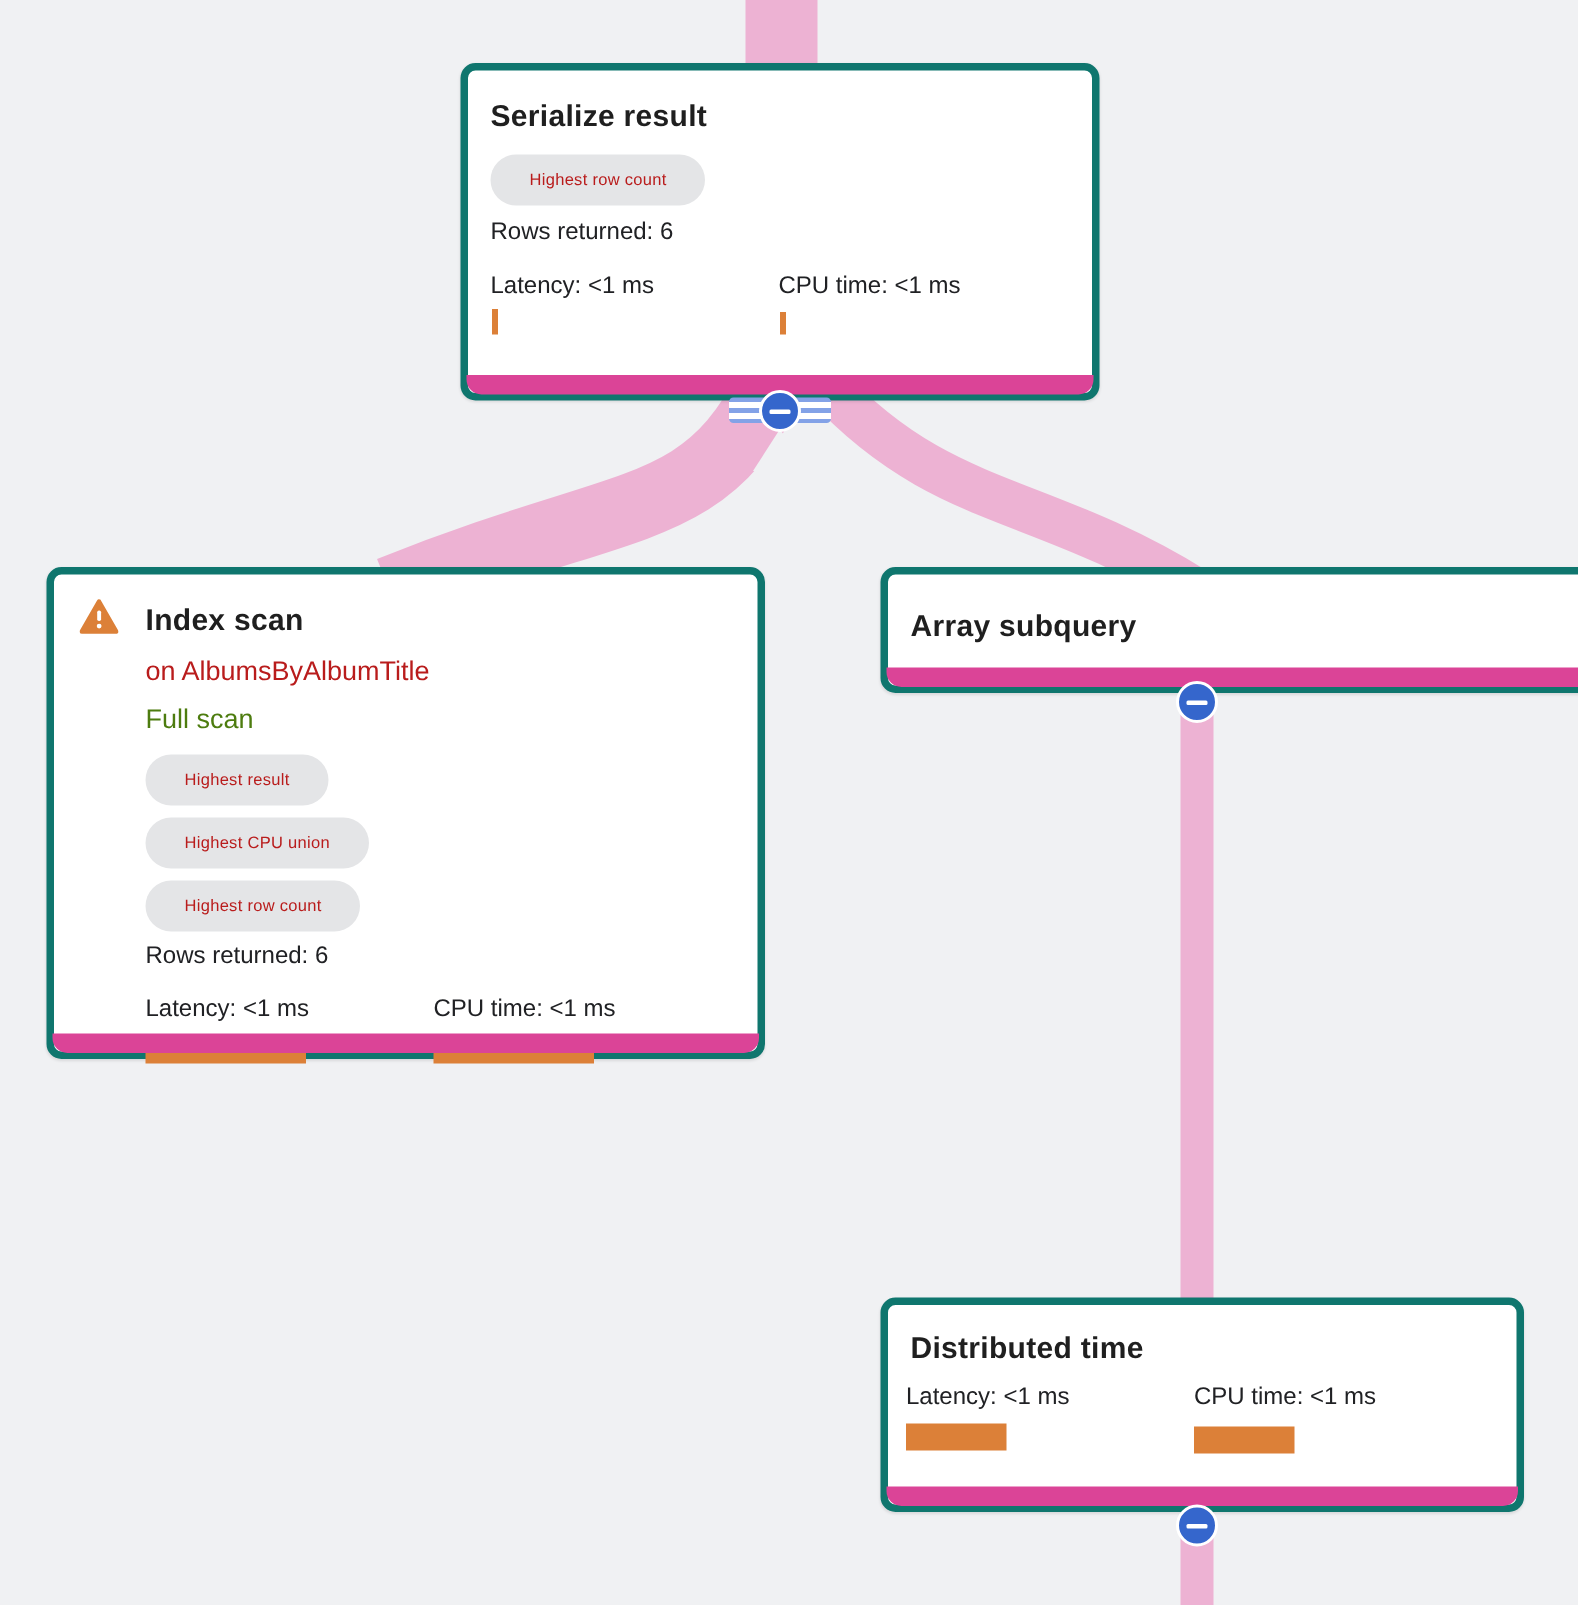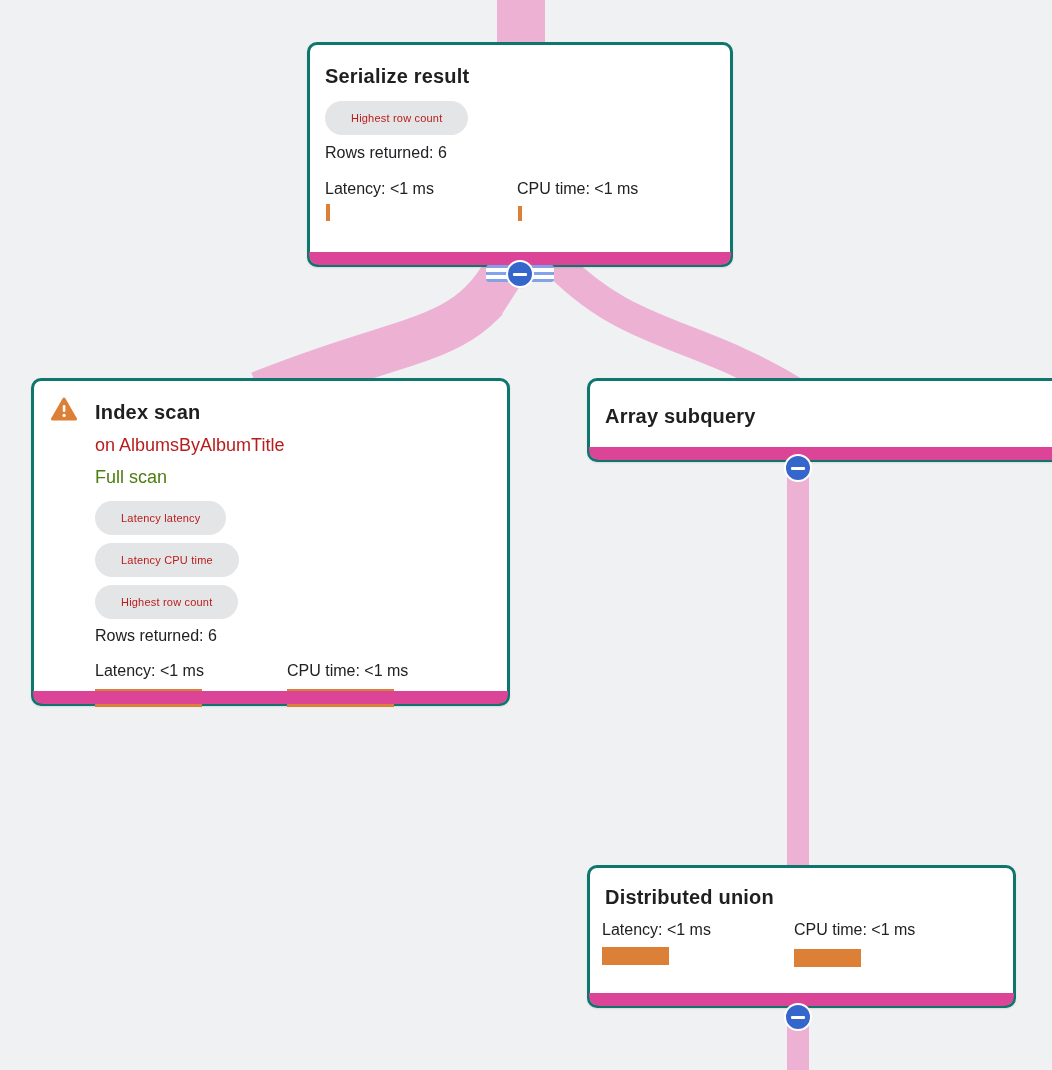--- a/index.html
+++ b/index.html
@@ -16,21 +16,21 @@
   .edge-stroke { stroke:#EDB2D3; fill:none; }
 
   .notch {
     position:absolute; left:502px; top:286px; width:36px; height:28px;
     background:#F0F1F3; z-index:1;
     clip-path:polygon(50% 0, 100% 100%, 0 100%);
   }
 
   .card {
     position:absolute; background:#FFFFFF;
-    border:3px solid #0f766e; border-radius:10px;
+    border:5px solid #0f766e; border-radius:10px;
     box-shadow:0 1px 2px rgba(0,0,0,0.10);
     z-index:2;
   }
   .bottombar {
     position:absolute; left:-1px; right:-1px; bottom:-1px; height:13px;
     background:#DB4497; border-radius:0 0 10px 10px;
   }
   .card-serialize { left:307px; top:42px;  width:426px; height:225px; }
   .card-index     { left:31px;  top:378px; width:479px; height:328px; }
   .card-array     { left:587px; top:378px; width:493px; height:84px;  }
@@ -114,38 +114,38 @@
   <span class="abs i-warn">
     <svg width="26" height="24" viewBox="0 0 26 24">
       <path d="M13 2 L24.5 22 H1.5 Z" fill="#DC8038" stroke="#DC8038" stroke-width="3" stroke-linejoin="round"></path>
       <rect x="11.8" y="8" width="2.6" height="7" rx="1.2" fill="#FFFFFF"></rect>
       <circle cx="13.1" cy="18.4" r="1.6" fill="#FFFFFF"></circle>
     </svg>
   </span>
   <div class="abs title i-title">Index scan</div>
   <div class="abs sub-text i-sub1">on AlbumsByAlbumTitle</div>
   <div class="abs muted-text i-sub2">Full scan</div>
-  <div class="abs i-badge1"><span class="badge">Latency latency</span></div>
-  <div class="abs i-badge2"><span class="badge">Latency CPU time</span></div>
+  <div class="abs i-badge1"><span class="badge">Highest result</span></div>
+  <div class="abs i-badge2"><span class="badge">Highest CPU union</span></div>
   <div class="abs i-badge3"><span class="badge">Highest row count</span></div>
   <div class="abs body-text i-rows">Rows returned: 6</div>
   <div class="abs body-text i-lat-label">Latency: &lt;1 ms</div>
   <div class="abs body-text i-cpu-label">CPU time: &lt;1 ms</div>
   <div class="bar i-lat-bar" style="width:107px;height:18px"></div>
   <div class="bar i-cpu-bar" style="width:107px;height:18px"></div>
   <div class="bottombar"></div>
 </div>
 
 <div class="card card-array">
   <div class="abs title a-title">Array subquery</div>
   <div class="bottombar"></div>
 </div>
 
 <div class="card card-dist">
-  <div class="abs title d-title">Distributed union</div>
+  <div class="abs title d-title">Distributed time</div>
   <div class="abs body-text d-lat-label">Latency: &lt;1 ms</div>
   <div class="abs body-text d-cpu-label">CPU time: &lt;1 ms</div>
   <div class="bar d-lat-bar" style="width:67px;height:18px"></div>
   <div class="bar d-cpu-bar" style="width:67px;height:18px"></div>
   <div class="bottombar"></div>
 </div>
 
 <div class="ribbon"></div>
 <div class="collapse-btn btn1">
   <div class="minus"></div>

